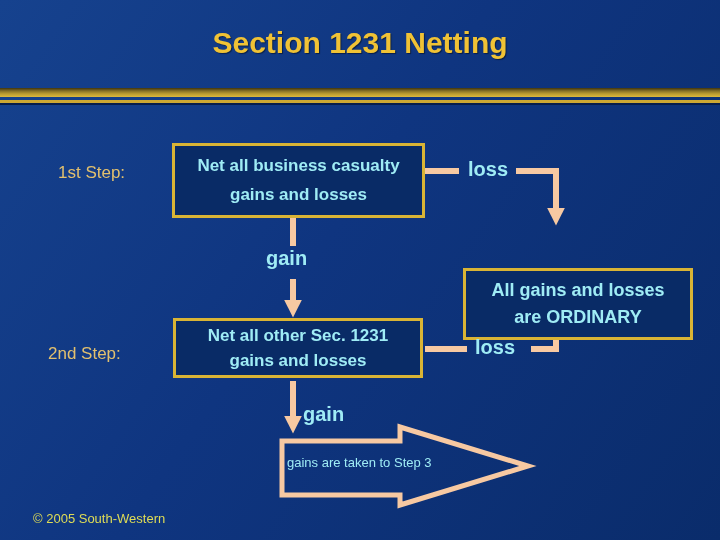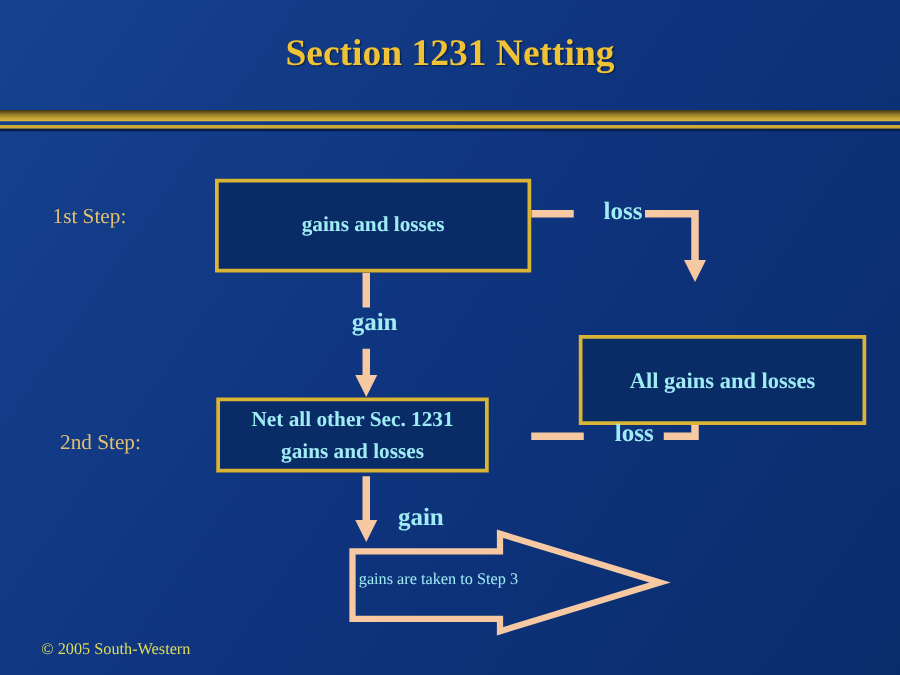--- a/index.html
+++ b/index.html
@@ -2,21 +2,21 @@
 <html><head>
 <meta charset="utf-8">
 <style>
   * { margin: 0; padding: 0; box-sizing: border-box; }
   html, body { background: #222; }
   .slide {
     position: relative;
     width: 720px; height: 540px;
     overflow: hidden;
     background: linear-gradient(125deg, #16428e 0%, #0f3580 45%, #0a2c6b 100%);
-    font-family: Liberation Serif, serif;
+    font-family: Liberation Sans, sans-serif;
   }
   .title {
     position: absolute; top: 26px; left: 0; width: 720px;
     text-align: center;
     font-size: 30px; font-weight: bold;
     color: #f0c235;
     text-shadow: 1px 1px 1px rgba(0,0,0,0.45);
   }
   .sep-band {
     position: absolute; top: 88px; left: 0; width: 720px; height: 9px;
@@ -27,40 +27,40 @@
     background: #cda833;
   }
   .sep-shadow {
     position: absolute; top: 103px; left: 0; width: 720px; height: 2px;
     background: #071d4a;
   }
   .step-label {
     position: absolute;
     font-size: 17px; color: #e2c06e;
   }
-  .step1-label { left: 42px; top: 163px; }
+  .step1-label { left: 58px; top: 163px; }
   .step2-label { left: 48px; top: 344px; }
   .net-box {
     position: absolute;
     background: #092b66;
     border: 3px solid #d9b435;
     display: flex; flex-direction: column; justify-content: center;
     text-align: center;
     color: #9fecf5; font-weight: bold; font-size: 17px; line-height: 1.65;
   }
   .box1 { left: 172px; top: 143px; width: 253px; height: 75px; }
-  .box2 { left: 173px; top: 318px; width: 218px; height: 60px; line-height: 1.5; }
+  .box2 { left: 173px; top: 318px; width: 250px; height: 60px; line-height: 1.5; }
   .ordinary-box {
     left: 463px; top: 235px; width: 230px; height: 72px;
     font-size: 18px; line-height: 1.5; margin-top: 33px;
   }
   .flow-label {
     position: absolute;
     color: #9fecf5; font-weight: bold; font-size: 20px;
-    text-align: right;
+    text-align: left;
   }
   .loss1 { left: 468px; top: 158px; width: 46px; }
   .gain1 { left: 266px; top: 247px; width: 52px; }
   .loss2 { left: 475px; top: 336px; width: 48px; }
   .gain2 { left: 303px; top: 403px; width: 52px; }
   .arrow-text {
     position: absolute; left: 287px; top: 455px;
     color: #9fecf5; font-size: 13px;
   }
   .footer-left {
@@ -101,28 +101,30 @@
       <path d="M425 349 H467"></path>
       <path d="M531 349 H556 V324" marker-end="url(#ah)"></path>
       <path d="M293 381 V418" marker-end="url(#ah)"></path>
     </g>
     <polygon points="282,441 400,441 400,427 528,466 400,505 400,495 282,495" stroke="#f7c9a2" stroke-width="5" fill="none" stroke-linejoin="miter"></polygon>
   </svg>
 
   <div class="step-label step1-label">1st Step:</div>
 
   <div class="net-box box1">
+    <div>Net all business casualty</div>
     <div>gains and losses</div>
   </div>
 
   <div class="flow-label loss1">loss</div>
   <div class="flow-label gain1">gain</div>
 
   <div class="net-box ordinary-box">
     <div>All gains and losses</div>
+    <div>are ORDINARY</div>
   </div>
 
   <div class="step-label step2-label">2nd Step:</div>
 
   <div class="net-box box2">
     <div>Net all other Sec. 1231</div>
     <div>gains and losses</div>
   </div>
 
   <div class="flow-label loss2">loss</div>

